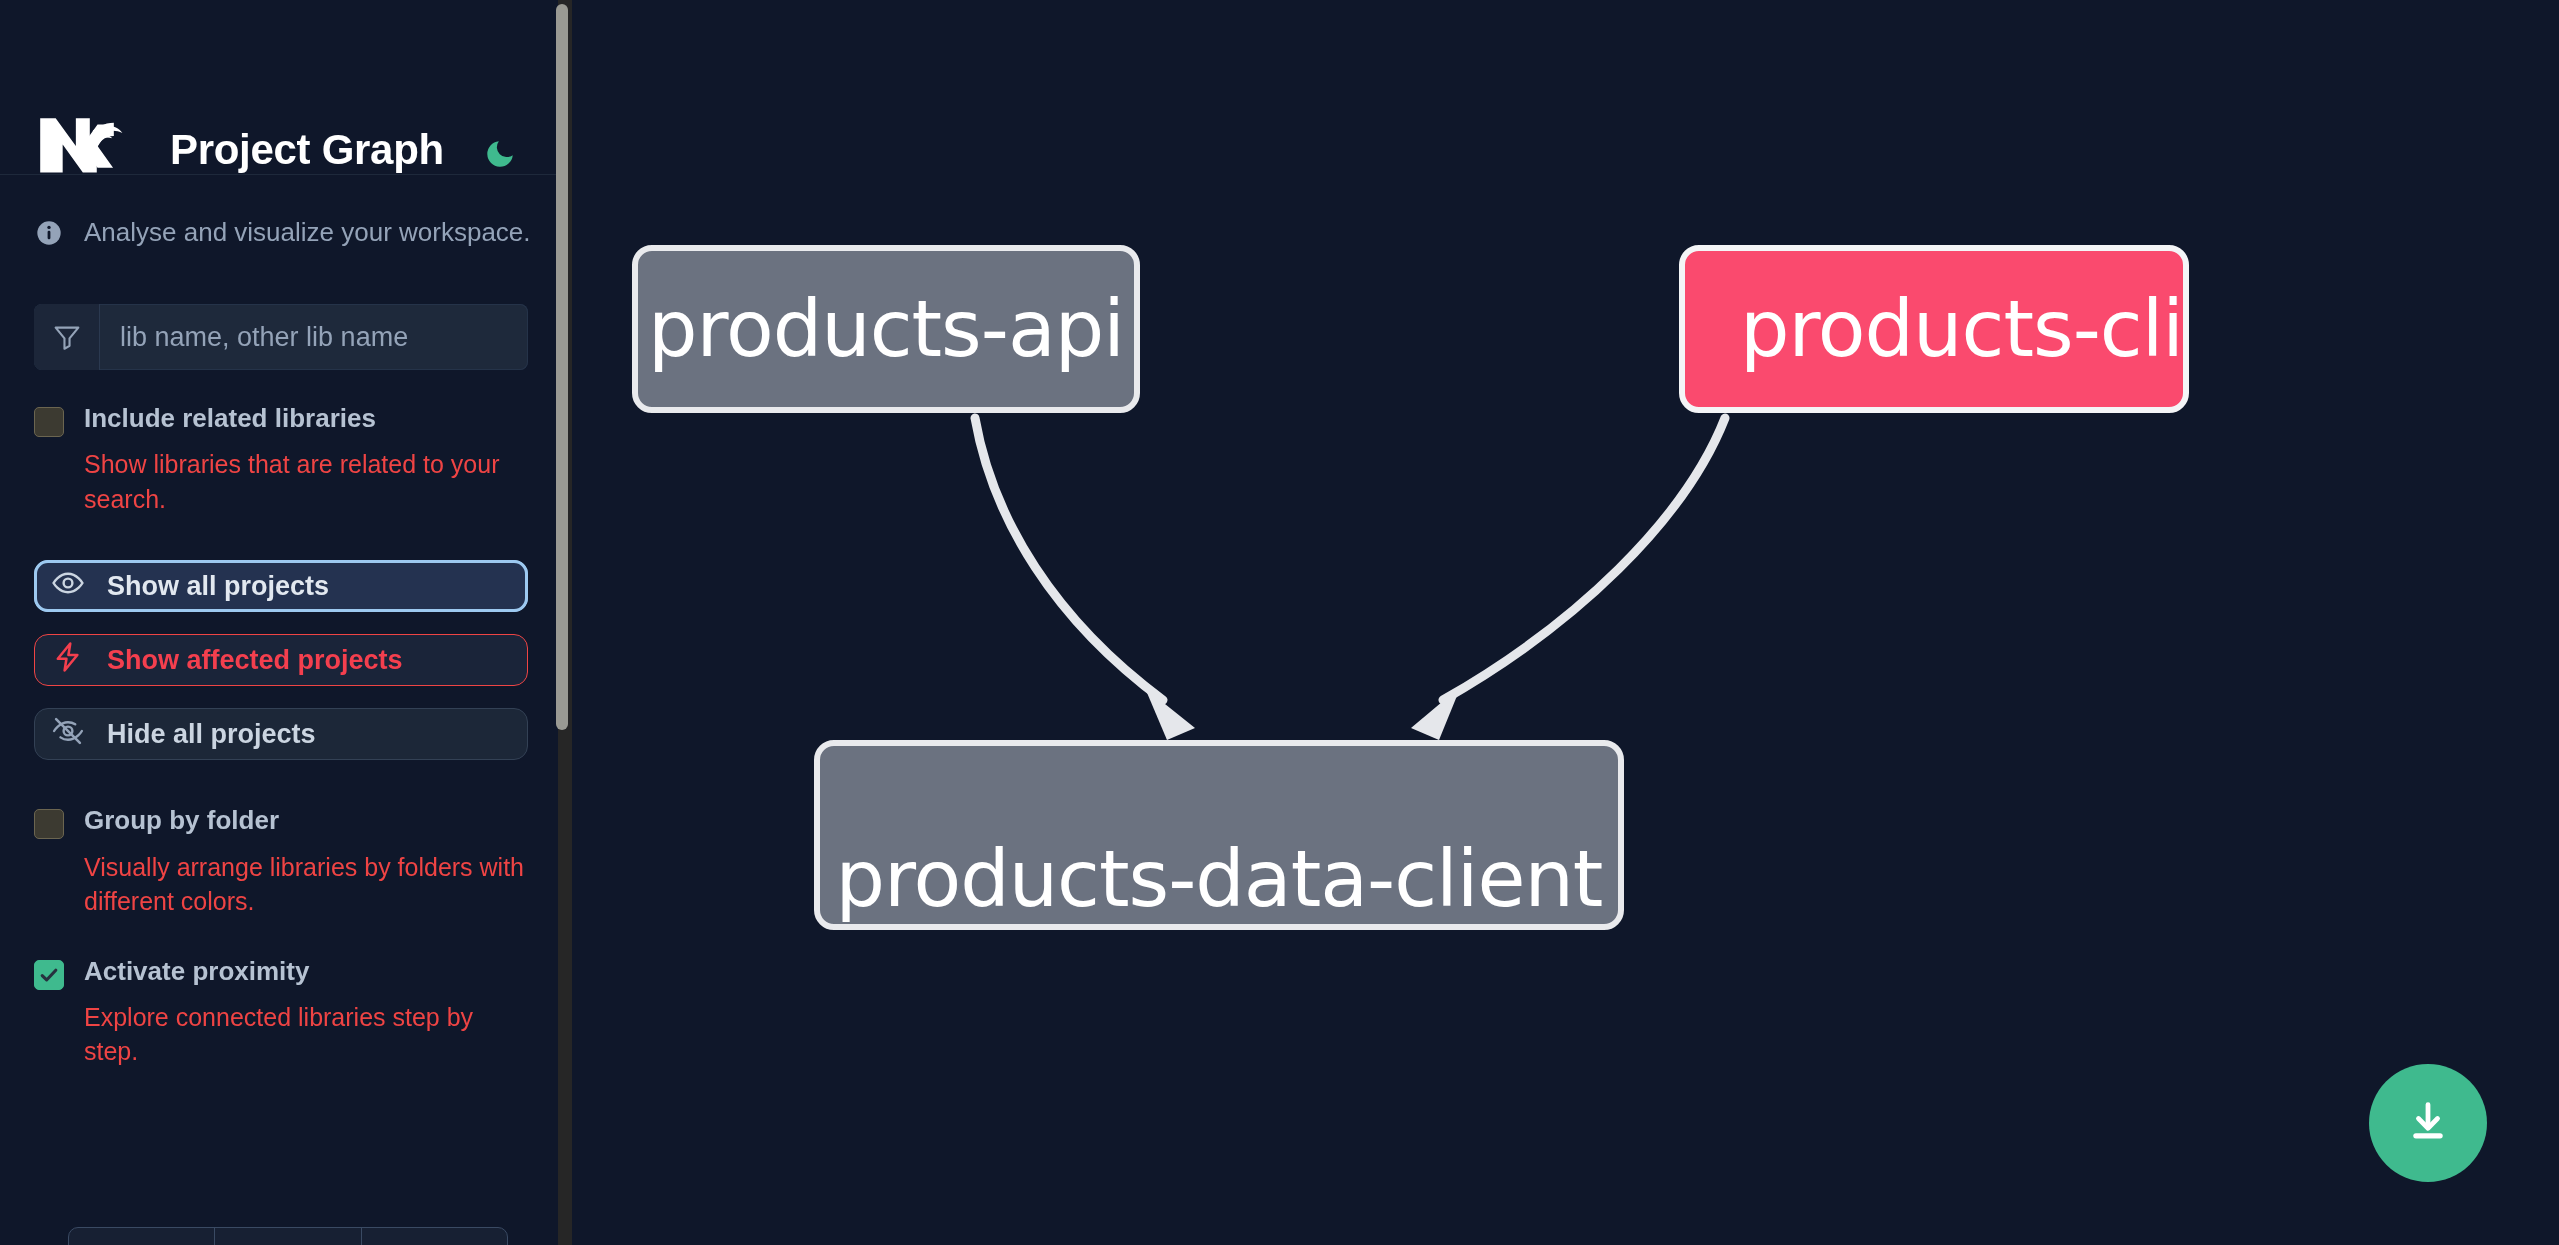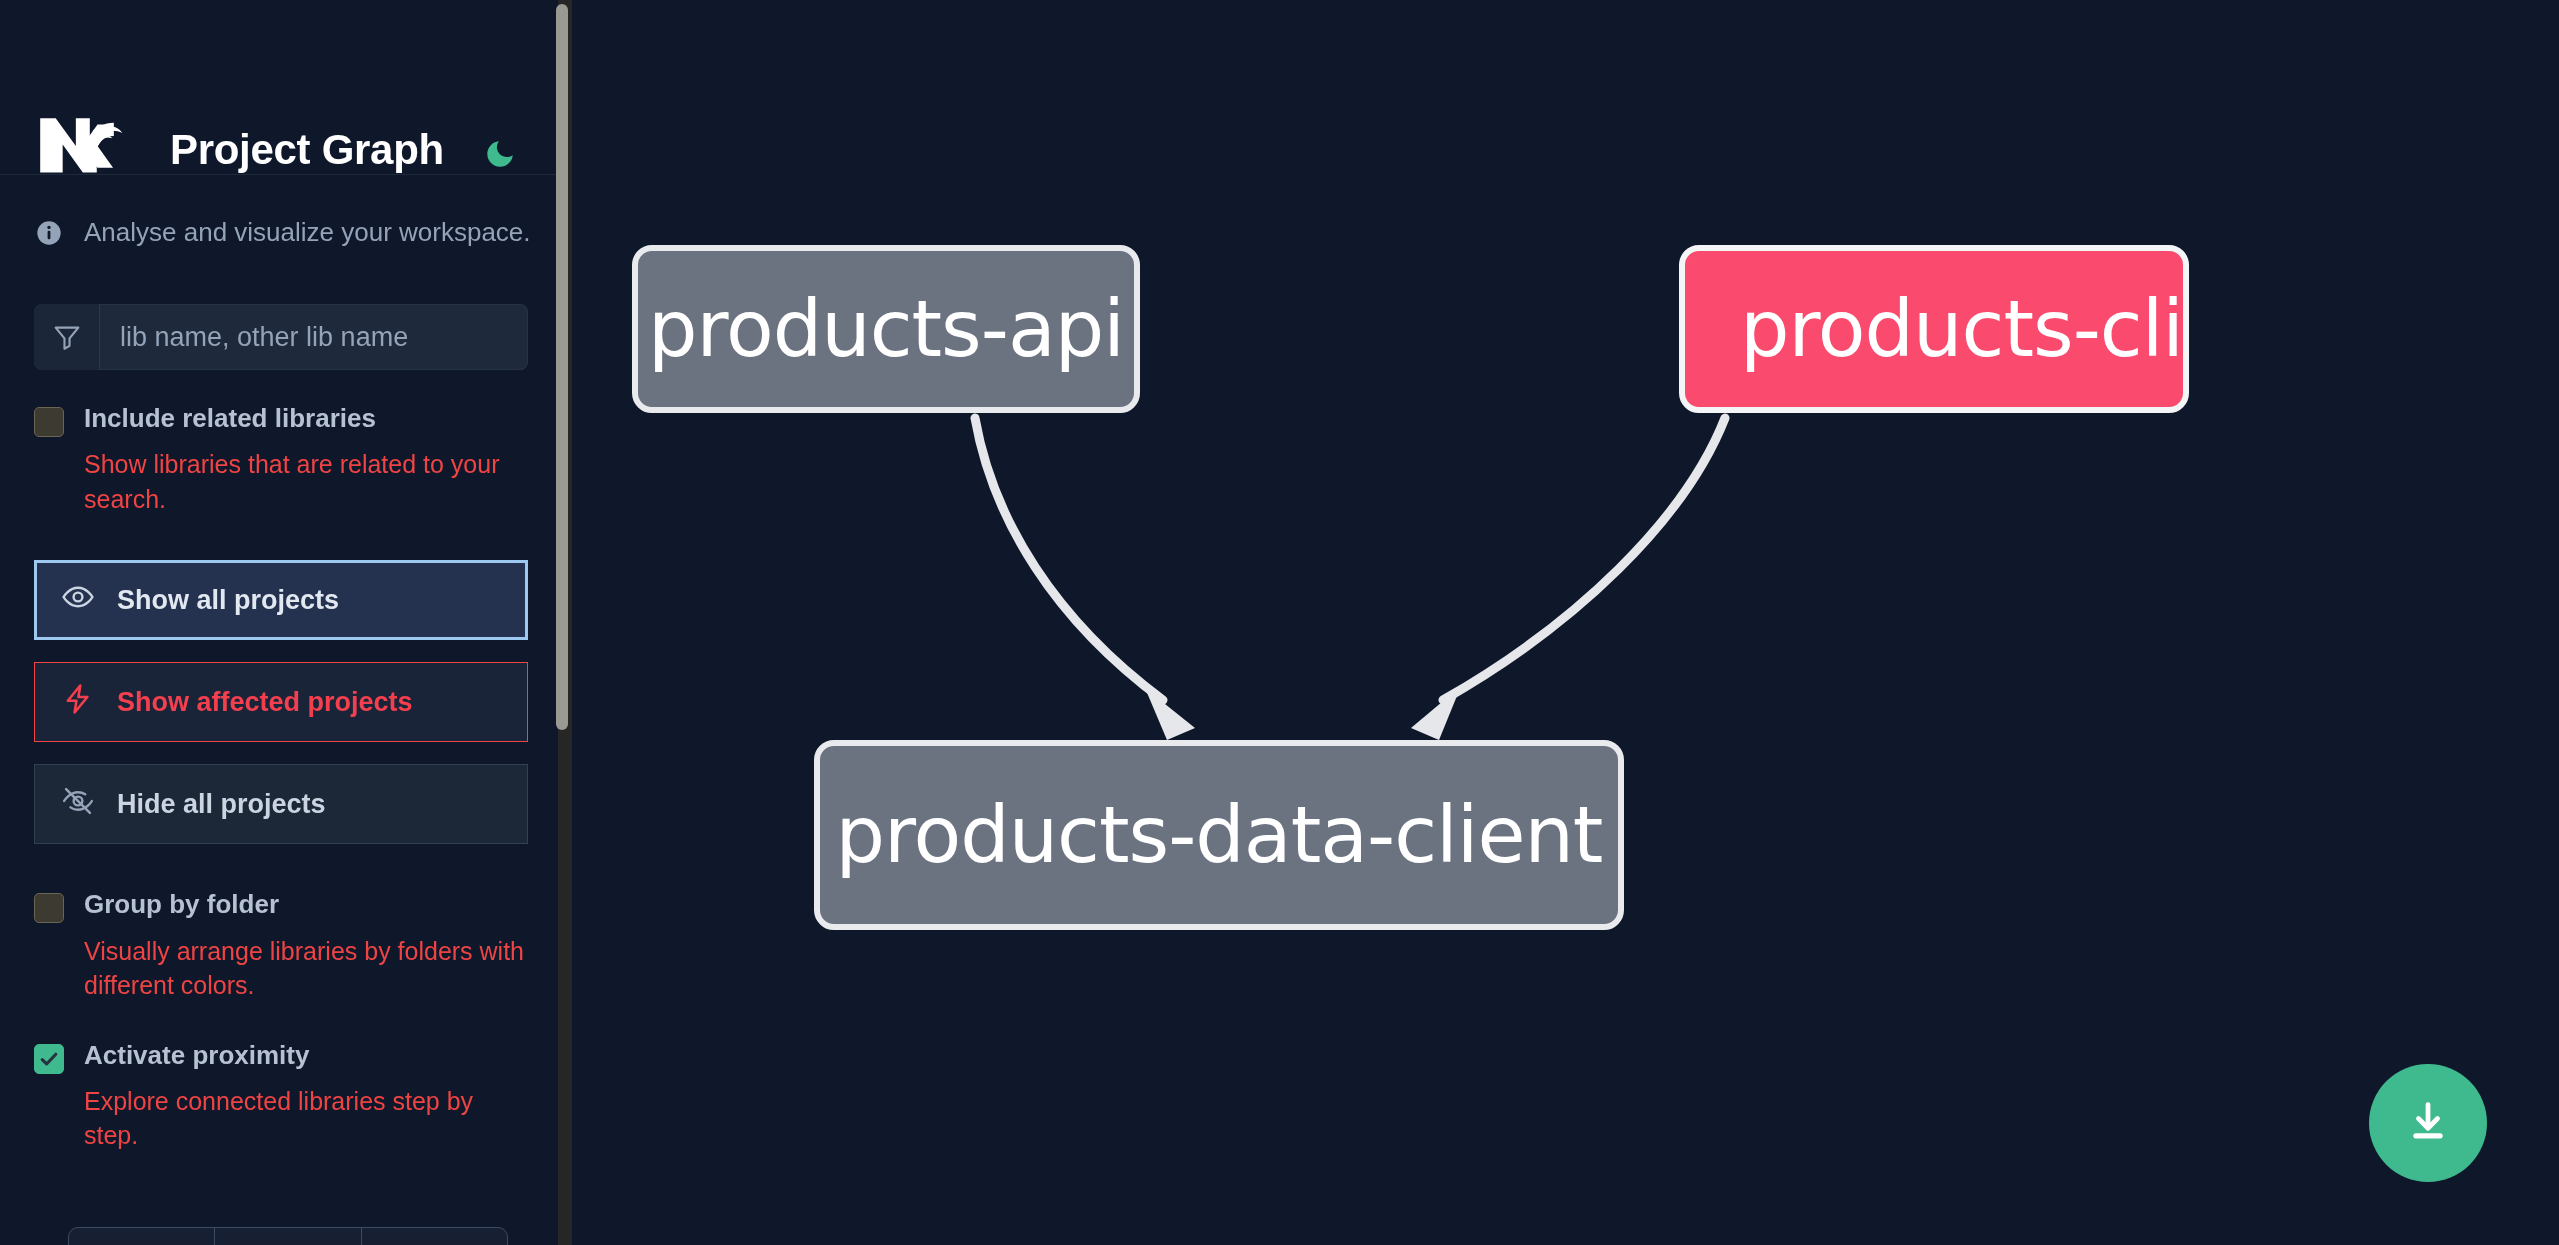--- a/index.html
+++ b/index.html
@@ -143,25 +143,25 @@
     font-size: 25px;
     color: #ef4444;
     line-height: 1.38;
     margin-top: 12px;
     max-width: 468px;
   }
 
   
   .btn-group { margin: 44px 34px 0 34px; display: flex; flex-direction: column; gap: 22px; }
   .act-btn {
-    height: 80px;
-    border-radius: 0;
+    height: 52px;
+    border-radius: 14px;
     display: flex;
     align-items: center;
-    padding-left: 26px;
+    padding-left: 16px;
     gap: 22px;
     cursor: pointer;
     background: #223049;
     border: 1px solid #33415a;
     font-size: 27px;
     font-weight: 700;
   }
   .act-btn.primary {
     background: #243250;
     border: 1px solid #9dc9f0;
@@ -384,21 +384,21 @@
     </svg>
 
     <div class="node" id="node-products-api" style="left:57px; top:245px; width:508px; height:168px; background:#6b7280;">
       <span class="node-label">products-api</span>
     </div>
 
     <div class="node" id="node-products-cli" style="left:1104px; top:245px; width:510px; height:168px; background:#fa4a6e; border-color:#f4f5f7;justify-content:flex-end;">
       <span class="node-label">products-cli</span>
     </div>
 
-    <div class="node" id="node-products-data-client" style="left:239px; top:740px; width:810px; height:190px; background:#6b7280;">
+    <div class="node" id="node-products-data-client" style="left:239px; top:740px; width:810px; height:190px; background:#6b7280;align-items:flex-end;">
       <span class="node-label">products-data-client</span>
     </div>
 
     <button class="fab">
       <span>
         <svg width="52" height="52" viewBox="0 0 24 24">
           <path d="M12 4 V14" stroke="#ffffff" stroke-width="2.2" stroke-linecap="round" fill="none"></path>
           <path d="M7.6 10.4 12 14.9 16.4 10.4" stroke="#ffffff" stroke-width="2.2" stroke-linecap="round" stroke-linejoin="round" fill="none"></path>
           <path d="M6.4 18.4 H17.6" stroke="#ffffff" stroke-width="2.4" stroke-linecap="round" fill="none"></path>
         </svg>

